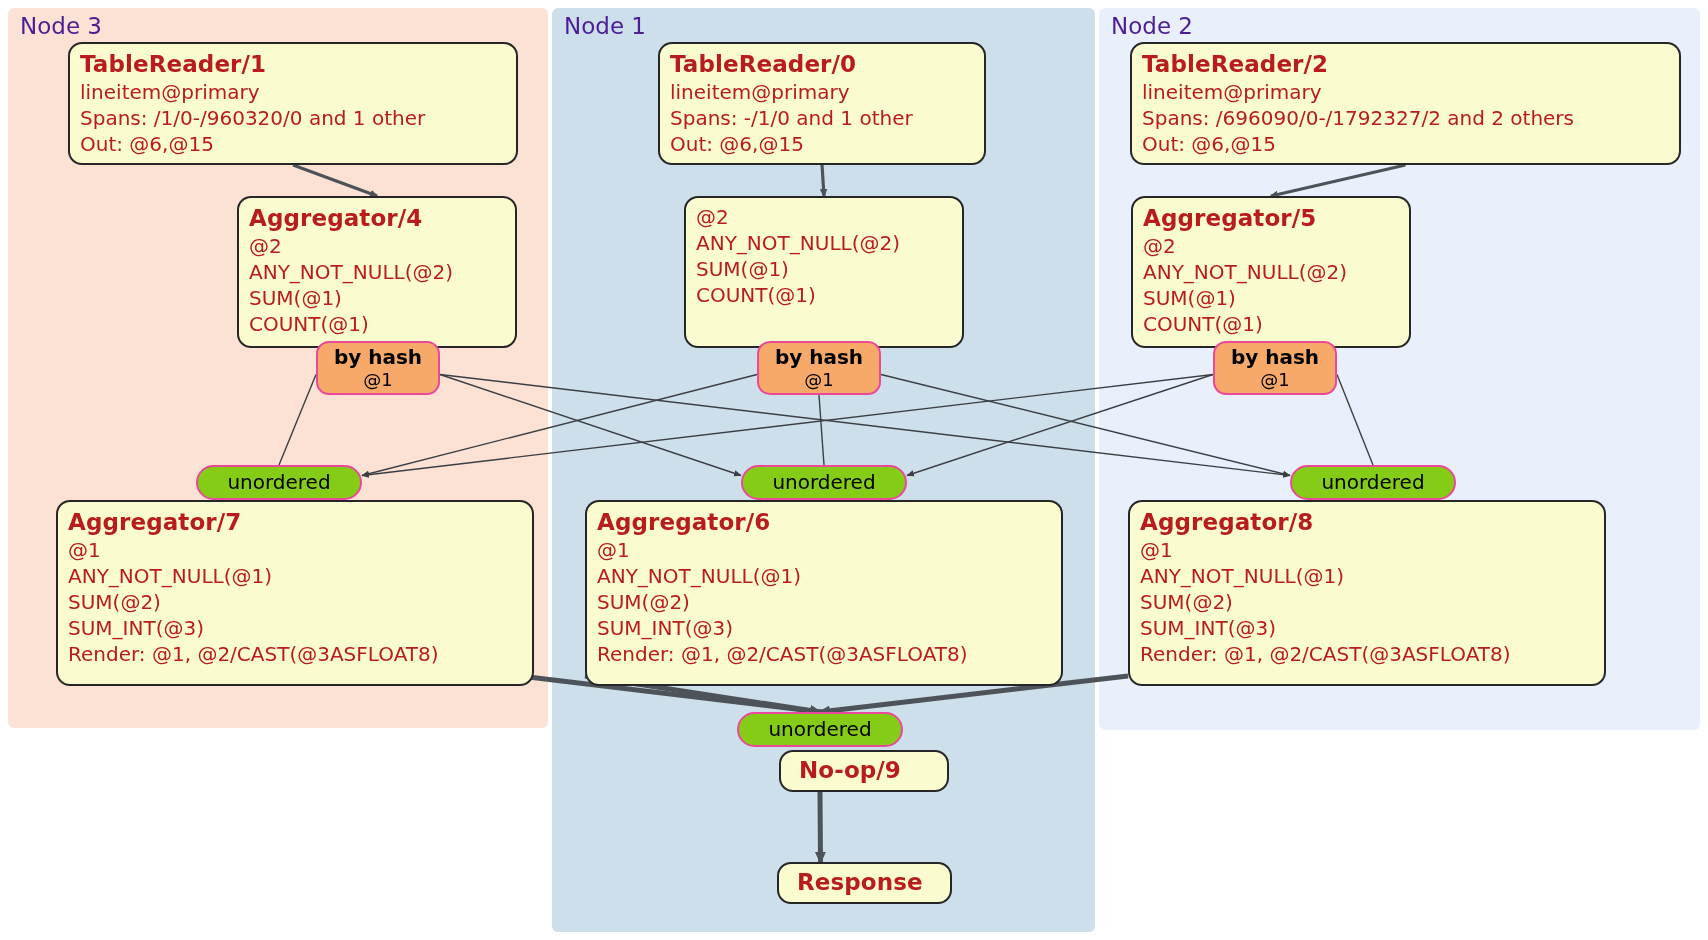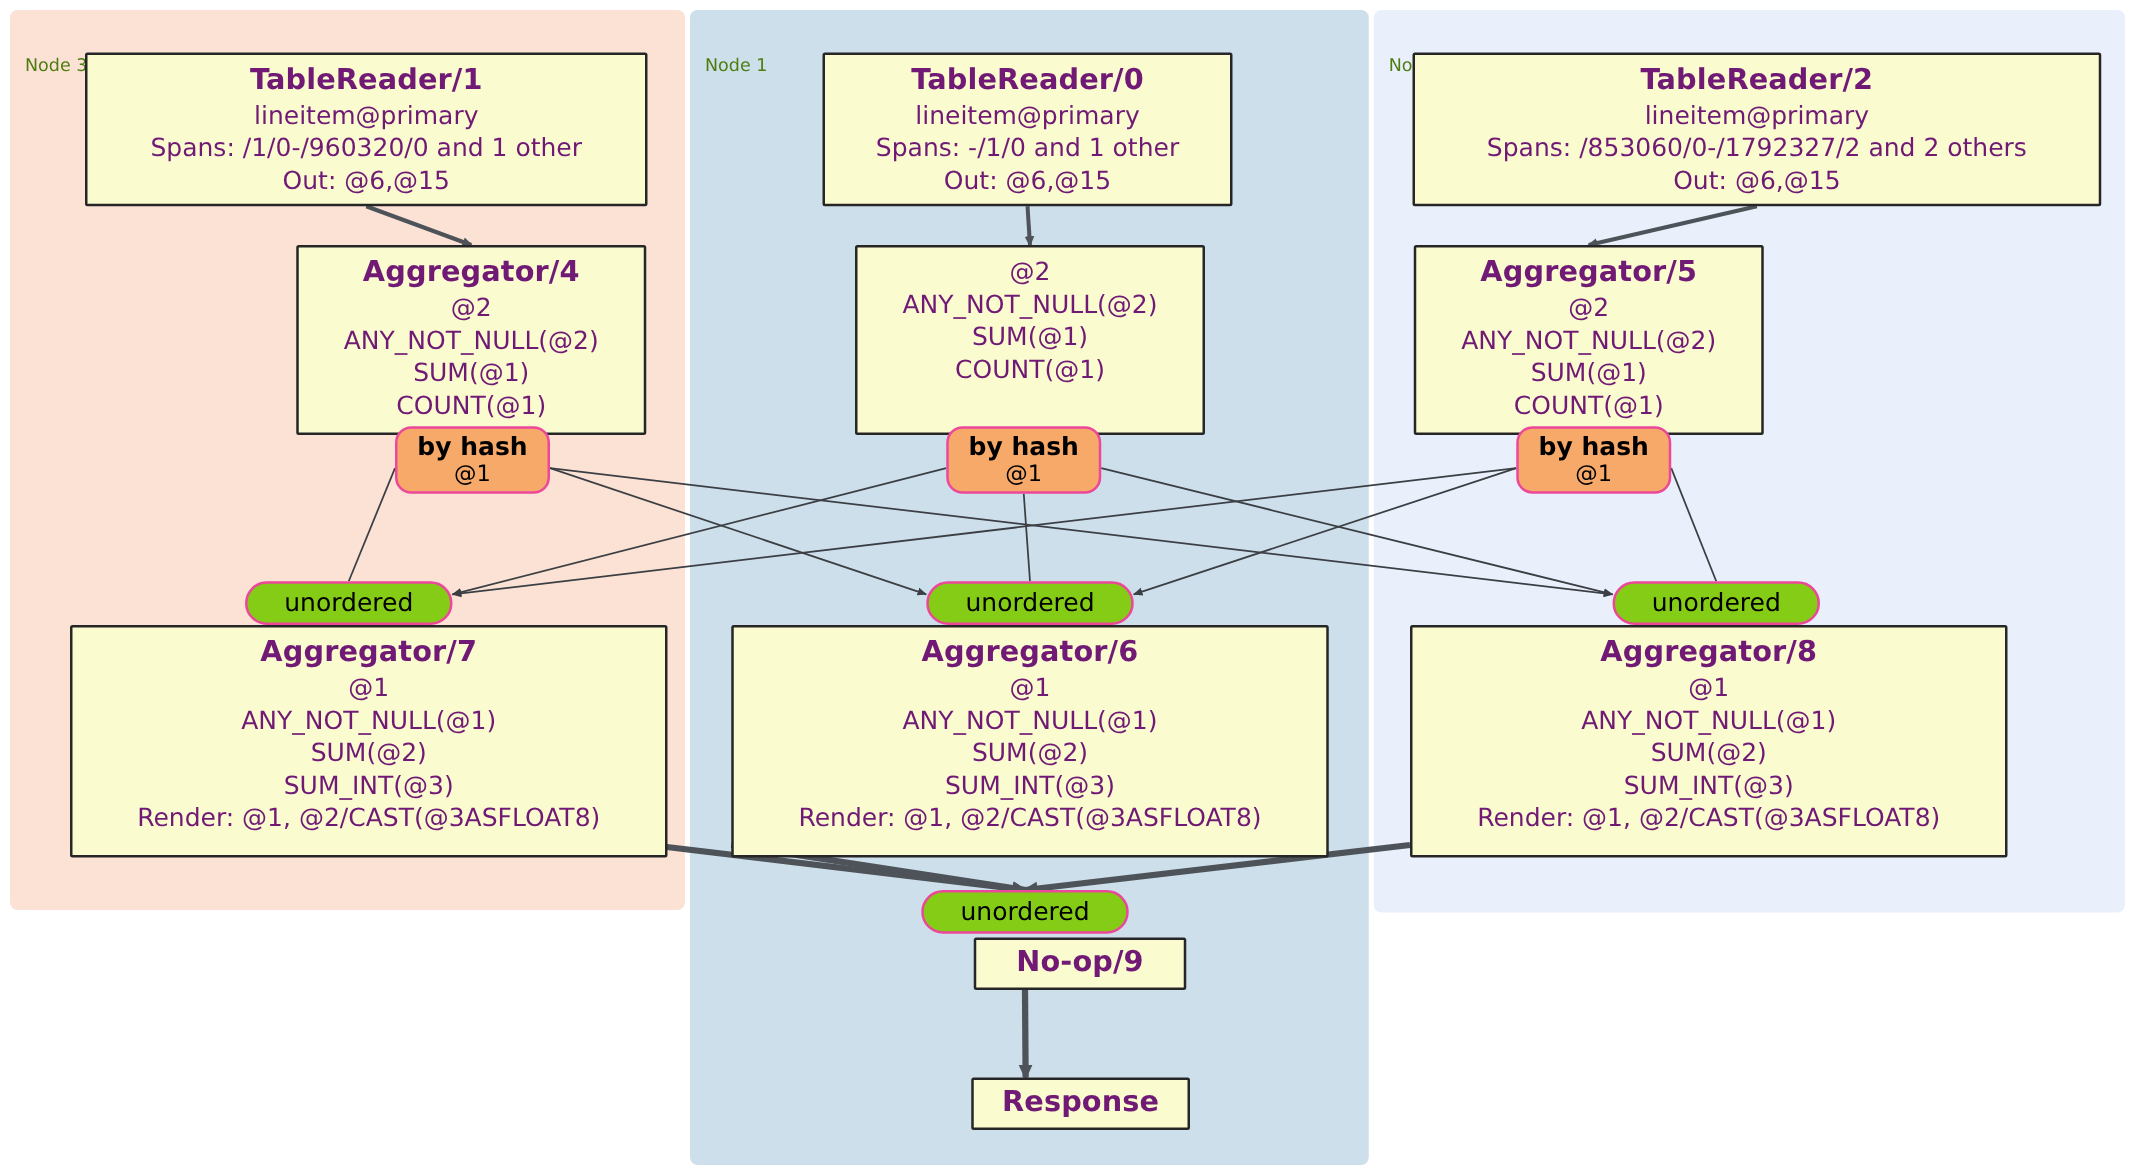--- a/index.html
+++ b/index.html
@@ -21,47 +21,46 @@
   
   .cluster {
     position: absolute;
     border-radius: 6px;
     box-sizing: border-box;
   }
   .cluster-label {
     position: absolute;
     top: 6px;
     left: 12px;
-    font-size: 14px;
-    color: #4d7c0f;
+    font-size: 23px;
+    color: #4c1d95;
     line-height: 1.1;
     white-space: nowrap;
-    margin-top: 32px;
   }
 
   
   #edges {
     position: absolute;
     left: 0;
     top: 0;
     width: 1708px;
     height: 940px;
     pointer-events: none;
   }
 
   
   .proc {
     position: absolute;
     box-sizing: border-box;
     background: #fbfbd0;
     border: 2px solid #262626;
-    border-radius: 2px;
-    text-align: center;
+    border-radius: 14px;
+    text-align: left;
     padding: 6px 10px 7px 10px;
-    color: #701a75;
+    color: #b91c1c;
     font-size: 20px;
     line-height: 26px;
     white-space: nowrap;
   }
   .proc .ttl {
     font-weight: bold;
     font-size: 23px;
     line-height: 29px;
     letter-spacing: .1px;
   }
@@ -170,21 +169,21 @@
       </div>
       <div class="proc" style="left: 658px; top: 42px; width: 328px; height: 123px;">
         <div class="ttl">TableReader/0</div>
         <div class="ln">lineitem@primary</div>
         <div class="ln">Spans: -/1/0 and 1 other</div>
         <div class="ln">Out: @6,@15</div>
       </div>
       <div class="proc" style="left: 1130px; top: 42px; width: 551px; height: 123px;">
         <div class="ttl">TableReader/2</div>
         <div class="ln">lineitem@primary</div>
-        <div class="ln">Spans: /853060/0-/1792327/2 and 2 others</div>
+        <div class="ln">Spans: /696090/0-/1792327/2 and 2 others</div>
         <div class="ln">Out: @6,@15</div>
       </div>
       <div class="proc" style="left: 237px; top: 196px; width: 280px; height: 152px; padding-left: 10px;">
         <div class="ttl">Aggregator/4</div>
         <div class="ln">@2</div>
         <div class="ln">ANY_NOT_NULL(@2)</div>
         <div class="ln">SUM(@1)</div>
         <div class="ln">COUNT(@1)</div>
       </div>
       <div class="proc" style="left: 684px; top: 196px; width: 280px; height: 152px;">

